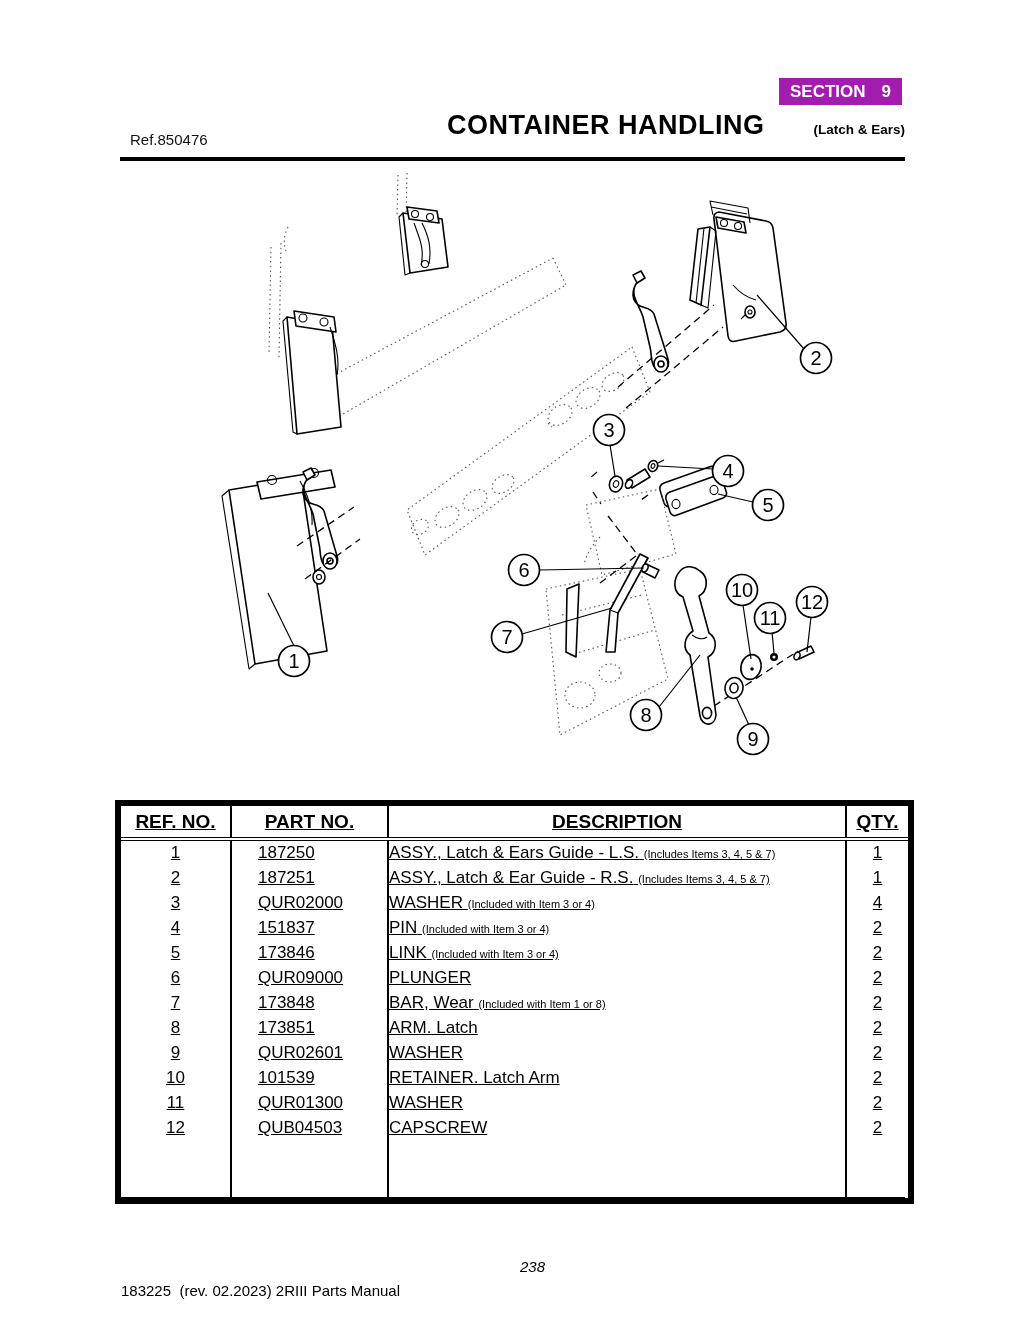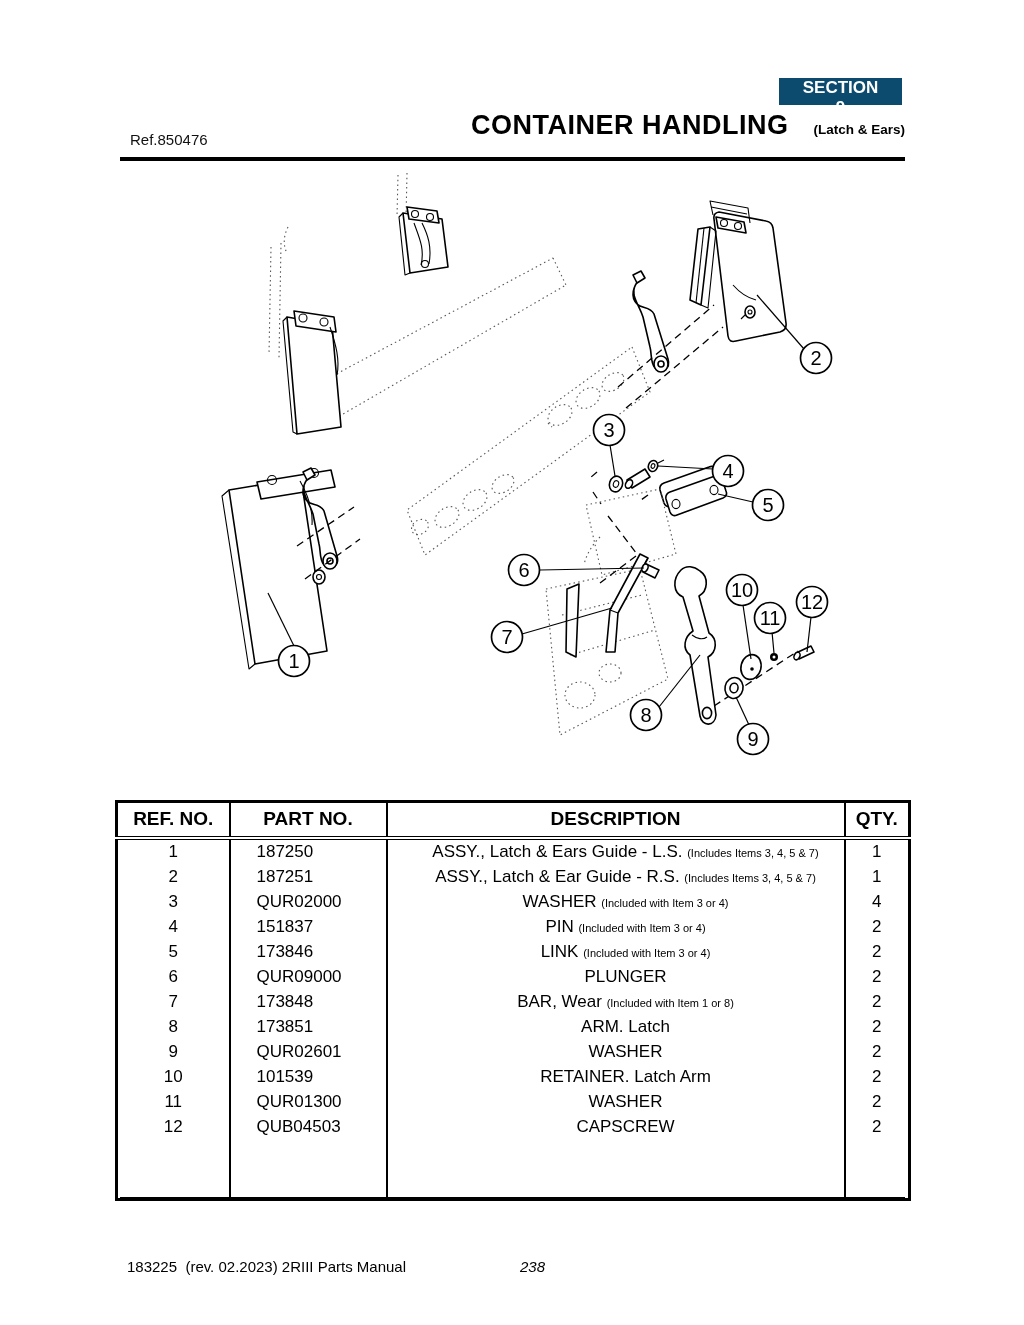--- a/index.html
+++ b/index.html
@@ -4,59 +4,59 @@
 <style>
   * { margin:0; padding:0; box-sizing:border-box; }
   body { background:#fff; }
   .page {
     position:relative; width:1024px; height:1325px; background:#ffffff;
     font-family:"Liberation Sans", sans-serif; color:#000; overflow:hidden;
   }
   .ref-label { position:absolute; left:130px; top:131px; font-size:15px; color:#111; }
   .section-box {
     position:absolute; left:779px; top:78px; width:123px; height:27px;
-    background:#0c4a6e; color:#fff; display:flex; align-items:center;
-    justify-content:space-between; padding:0 11px; font-weight:bold; font-size:17px;flex-direction:column;
+    background:#a21caf; color:#fff; display:flex; align-items:center;
+    justify-content:space-between; padding:0 11px; font-weight:bold; font-size:17px;
   }
   .title-row {
     position:absolute; right:119px; top:110px; display:flex; align-items:baseline; gap:25px;
     white-space:nowrap;
   }
   .page-title { font-size:27px; font-weight:bold; letter-spacing:0.5px; }
-  .page-subtitle { font-size:13.5px; font-weight:bold; }
+  .page-subtitle { font-size:13.5px; font-weight:bold;margin-left:24px; }
   .rule-top { position:absolute; left:120px; top:157px; width:785px; height:4px; background:#000; }
   .rule-bottom { position:absolute; left:120px; top:1197px; width:785px; height:4px; background:#000; }
   .diagram { position:absolute; left:0; top:165px; }
 
   .parts-table {
     position:absolute; left:115px; top:800px; width:793px; height:383px;
     border-collapse:collapse; table-layout:fixed; background:#fff;
   }
   .parts-table th, .parts-table td { border-left:2px solid #000; border-right:2px solid #000; }
-  .parts-table { border:3px solid #000000; }
+  .parts-table { border:6px solid #000000;text-decoration:underline; }
   .parts-table thead th {
     border-bottom:4px double #000; font-size:19px; font-weight:bold;
     height:36px; text-align:center; vertical-align:middle;
   }
   .parts-table tbody td {
     font-size:17px; height:23px; line-height:23px; vertical-align:top;
     white-space:nowrap; overflow:hidden;
   }
   .col-ref { width:113px; }
   .col-part { width:157px; }
   .col-desc { width:458px; }
   .col-qty { width:65px; }
   td.ref-cell, td.qty-cell { text-align:center; }
   td.part-cell { padding-left:26px; text-align:left; }
-  td.desc-cell { padding-left:20px; text-align:center; }
+  td.desc-cell { padding-left:0; text-align:left; }
   td.desc-cell .note { font-size:11px; }
   tr.filler td { height:60px; }
 
   .footer { position:absolute; top:1258px; left:0; width:1024px; font-size:15px; }
-  .footer-left { position:absolute; left:127px; white-space:pre; }
+  .footer-left { position:absolute; left:121px; white-space:pre;margin-top:24px; }
   .footer-page { position:absolute; left:520px;font-style:italic; }
 
   
   .solid { fill:#fff; stroke:#000; stroke-width:1.6; stroke-linejoin:round; }
   .thin  { fill:none; stroke:#000; stroke-width:1.1; stroke-linejoin:round; }
   .dot   { fill:none; stroke:#555; stroke-width:1.1; stroke-dasharray:1.5 3.2; }
   .dash  { fill:none; stroke:#000; stroke-width:1.3; stroke-dasharray:7.5 5; }
   .lead  { fill:none; stroke:#000; stroke-width:1.2; }
   .callout circle { fill:#fff; stroke:#000; stroke-width:1.7; }
   .callout text {

